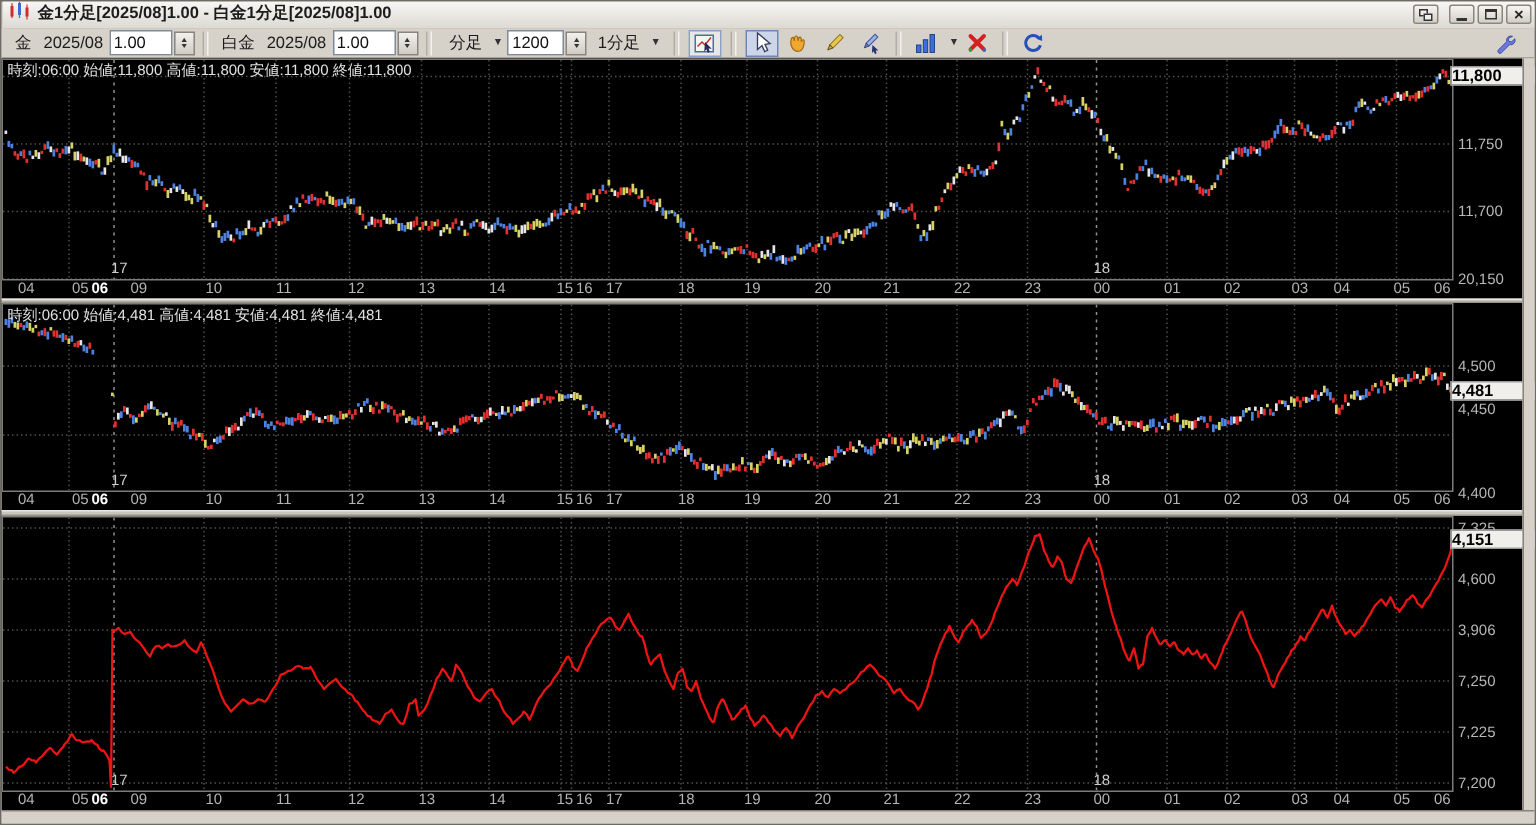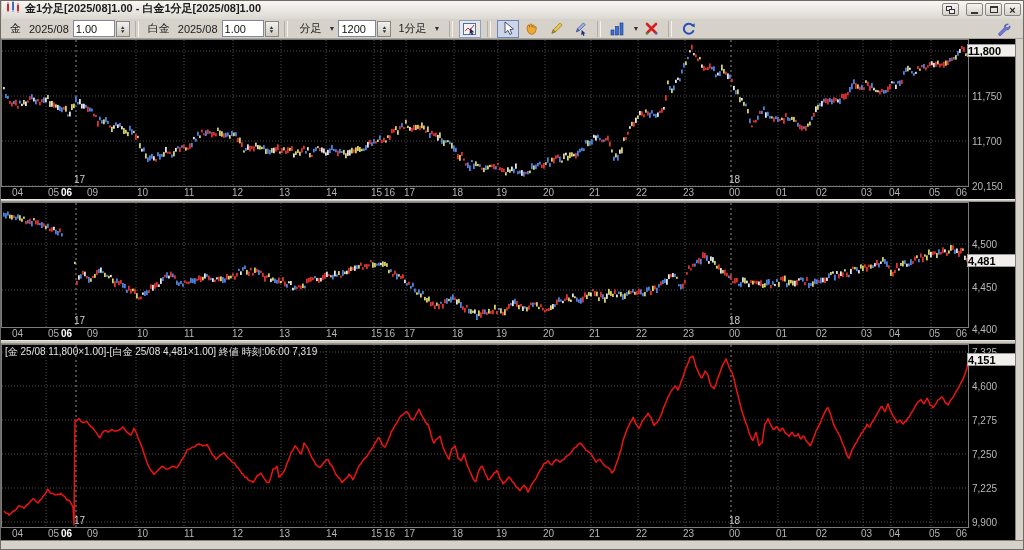--- a/index.html
+++ b/index.html
@@ -181,20 +181,21 @@
     <div id="wrench">
       <svg width="16" height="16" viewBox="0 0 16 16">
         <path d="M13.4 3.2 a3 3 0 0 0 -4 3.6 L4 12.2 a1.4 1.4 0 0 0 2 2 L11.4 8.8 a3 3 0 0 0 3.5 -4 L12.8 6.8 L10.8 6.6 L10.6 4.6 Z" fill="#6b79d8" stroke="#3a48a8" stroke-width="0.6"></path>
       </svg>
     </div>
   </div>
 
   <div id="chart-region">
     <div class="panel" id="panel-gold" style="top:0;height:160px;">
       <div class="plot" style="height:148px;">
+        <span class="info-line">時刻:06:00 始値:11,800 高値:11,800 安値:11,800 終値:11,800</span>
       <svg width="966" height="146" viewBox="0 0 966 146">
             <line x1="44" y1="0" x2="44" y2="146" stroke="#4f4f4f" stroke-width="1" stroke-dasharray="1,2"></line>
             <line x1="134" y1="0" x2="134" y2="146" stroke="#4f4f4f" stroke-width="1" stroke-dasharray="1,2"></line>
             <line x1="182" y1="0" x2="182" y2="146" stroke="#4f4f4f" stroke-width="1" stroke-dasharray="1,2"></line>
             <line x1="231" y1="0" x2="231" y2="146" stroke="#4f4f4f" stroke-width="1" stroke-dasharray="1,2"></line>
             <line x1="279" y1="0" x2="279" y2="146" stroke="#4f4f4f" stroke-width="1" stroke-dasharray="1,2"></line>
             <line x1="324" y1="0" x2="324" y2="146" stroke="#4f4f4f" stroke-width="1" stroke-dasharray="1,2"></line>
             <line x1="372" y1="0" x2="372" y2="146" stroke="#4f4f4f" stroke-width="1" stroke-dasharray="1,2"></line>
             <line x1="379" y1="0" x2="379" y2="146" stroke="#4f4f4f" stroke-width="1" stroke-dasharray="1,2"></line>
             <line x1="404" y1="0" x2="404" y2="146" stroke="#4f4f4f" stroke-width="1" stroke-dasharray="1,2"></line>
@@ -732,20 +733,21 @@
           <span class="price-tick" style="top: 52px;">11,750</span>
           <span class="price-tick" style="top: 97px;">11,700</span>
           <span class="price-tick" style="top: 142px;">20,150</span>
           <div class="price-box" style="top: 5px;">11,800</div>
         </div>
     </div>
     <div class="splitter" style="top:160px;height:3px;"></div>
 
     <div class="panel" id="panel-plat" style="top:163px;height:138px;">
       <div class="plot" style="height:126px;">
+        <span class="info-line">時刻:06:00 始値:4,481 高値:4,481 安値:4,481 終値:4,481</span>
       <svg width="966" height="124" viewBox="0 0 966 124">
             <line x1="44" y1="0" x2="44" y2="124" stroke="#4f4f4f" stroke-width="1" stroke-dasharray="1,2"></line>
             <line x1="134" y1="0" x2="134" y2="124" stroke="#4f4f4f" stroke-width="1" stroke-dasharray="1,2"></line>
             <line x1="182" y1="0" x2="182" y2="124" stroke="#4f4f4f" stroke-width="1" stroke-dasharray="1,2"></line>
             <line x1="231" y1="0" x2="231" y2="124" stroke="#4f4f4f" stroke-width="1" stroke-dasharray="1,2"></line>
             <line x1="279" y1="0" x2="279" y2="124" stroke="#4f4f4f" stroke-width="1" stroke-dasharray="1,2"></line>
             <line x1="324" y1="0" x2="324" y2="124" stroke="#4f4f4f" stroke-width="1" stroke-dasharray="1,2"></line>
             <line x1="372" y1="0" x2="372" y2="124" stroke="#4f4f4f" stroke-width="1" stroke-dasharray="1,2"></line>
             <line x1="379" y1="0" x2="379" y2="124" stroke="#4f4f4f" stroke-width="1" stroke-dasharray="1,2"></line>
             <line x1="404" y1="0" x2="404" y2="124" stroke="#4f4f4f" stroke-width="1" stroke-dasharray="1,2"></line>
@@ -1267,30 +1269,29 @@
           <span class="time-label" style="left: 728px;">00</span>
           <span class="time-label" style="left: 775px;">01</span>
           <span class="time-label" style="left: 815px;">02</span>
           <span class="time-label" style="left: 860px;">03</span>
           <span class="time-label" style="left: 888px;">04</span>
           <span class="time-label" style="left: 928px;">05</span>
           <span class="time-label" style="left: 955px;">06</span>
         </div>
       <div class="price-axis" style="height:138px;">
           <span class="price-tick" style="top: 37px;">4,500</span>
-          <span class="price-tick" style="top: 80px;">4,450</span>
+          <span class="price-tick" style="top: 66px;">4,450</span>
           <span class="price-tick" style="top: 122px;">4,400</span>
           <div class="price-box" style="top: 52.48px;">4,481</div>
         </div>
     </div>
     <div class="splitter" style="top:301px;height:4px;"></div>
 
     <div class="panel" id="panel-spread" style="top:305px;height:196px;">
       <div class="plot" style="height:184px;">
-        <span class="info-line">[金 25/08 11,800×1.00]-[白金 25/08 4,481×1.00] 終値 時刻:06:00 7,319</span>
       <svg width="966" height="182" viewBox="0 0 966 182">
             <line x1="44" y1="0" x2="44" y2="182" stroke="#4f4f4f" stroke-width="1" stroke-dasharray="1,2"></line>
             <line x1="134" y1="0" x2="134" y2="182" stroke="#4f4f4f" stroke-width="1" stroke-dasharray="1,2"></line>
             <line x1="182" y1="0" x2="182" y2="182" stroke="#4f4f4f" stroke-width="1" stroke-dasharray="1,2"></line>
             <line x1="231" y1="0" x2="231" y2="182" stroke="#4f4f4f" stroke-width="1" stroke-dasharray="1,2"></line>
             <line x1="279" y1="0" x2="279" y2="182" stroke="#4f4f4f" stroke-width="1" stroke-dasharray="1,2"></line>
             <line x1="324" y1="0" x2="324" y2="182" stroke="#4f4f4f" stroke-width="1" stroke-dasharray="1,2"></line>
             <line x1="372" y1="0" x2="372" y2="182" stroke="#4f4f4f" stroke-width="1" stroke-dasharray="1,2"></line>
             <line x1="379" y1="0" x2="379" y2="182" stroke="#4f4f4f" stroke-width="1" stroke-dasharray="1,2"></line>
             <line x1="404" y1="0" x2="404" y2="182" stroke="#4f4f4f" stroke-width="1" stroke-dasharray="1,2"></line>
@@ -1341,23 +1342,23 @@
           <span class="time-label" style="left: 775px;">01</span>
           <span class="time-label" style="left: 815px;">02</span>
           <span class="time-label" style="left: 860px;">03</span>
           <span class="time-label" style="left: 888px;">04</span>
           <span class="time-label" style="left: 928px;">05</span>
           <span class="time-label" style="left: 955px;">06</span>
         </div>
       <div class="price-axis" style="height:196px;">
           <span class="price-tick" style="top: 3px;">7,325</span>
           <span class="price-tick" style="top: 37px;">4,600</span>
-          <span class="price-tick" style="top: 71px;">7,275</span>
+          <span class="price-tick" style="top: 71px;">3,906</span>
           <span class="price-tick" style="top: 105px;">7,250</span>
           <span class="price-tick" style="top: 139px;">7,225</span>
-          <span class="price-tick" style="top: 173px;">9,900</span>
+          <span class="price-tick" style="top: 173px;">7,200</span>
           <div class="price-box" style="top: 9.16px;">4,151</div>
         </div>
     </div>
   </div>
   <div id="right-strip"></div>
   <div id="bottom-strip"></div>
 </div>
 
 </body></html>

